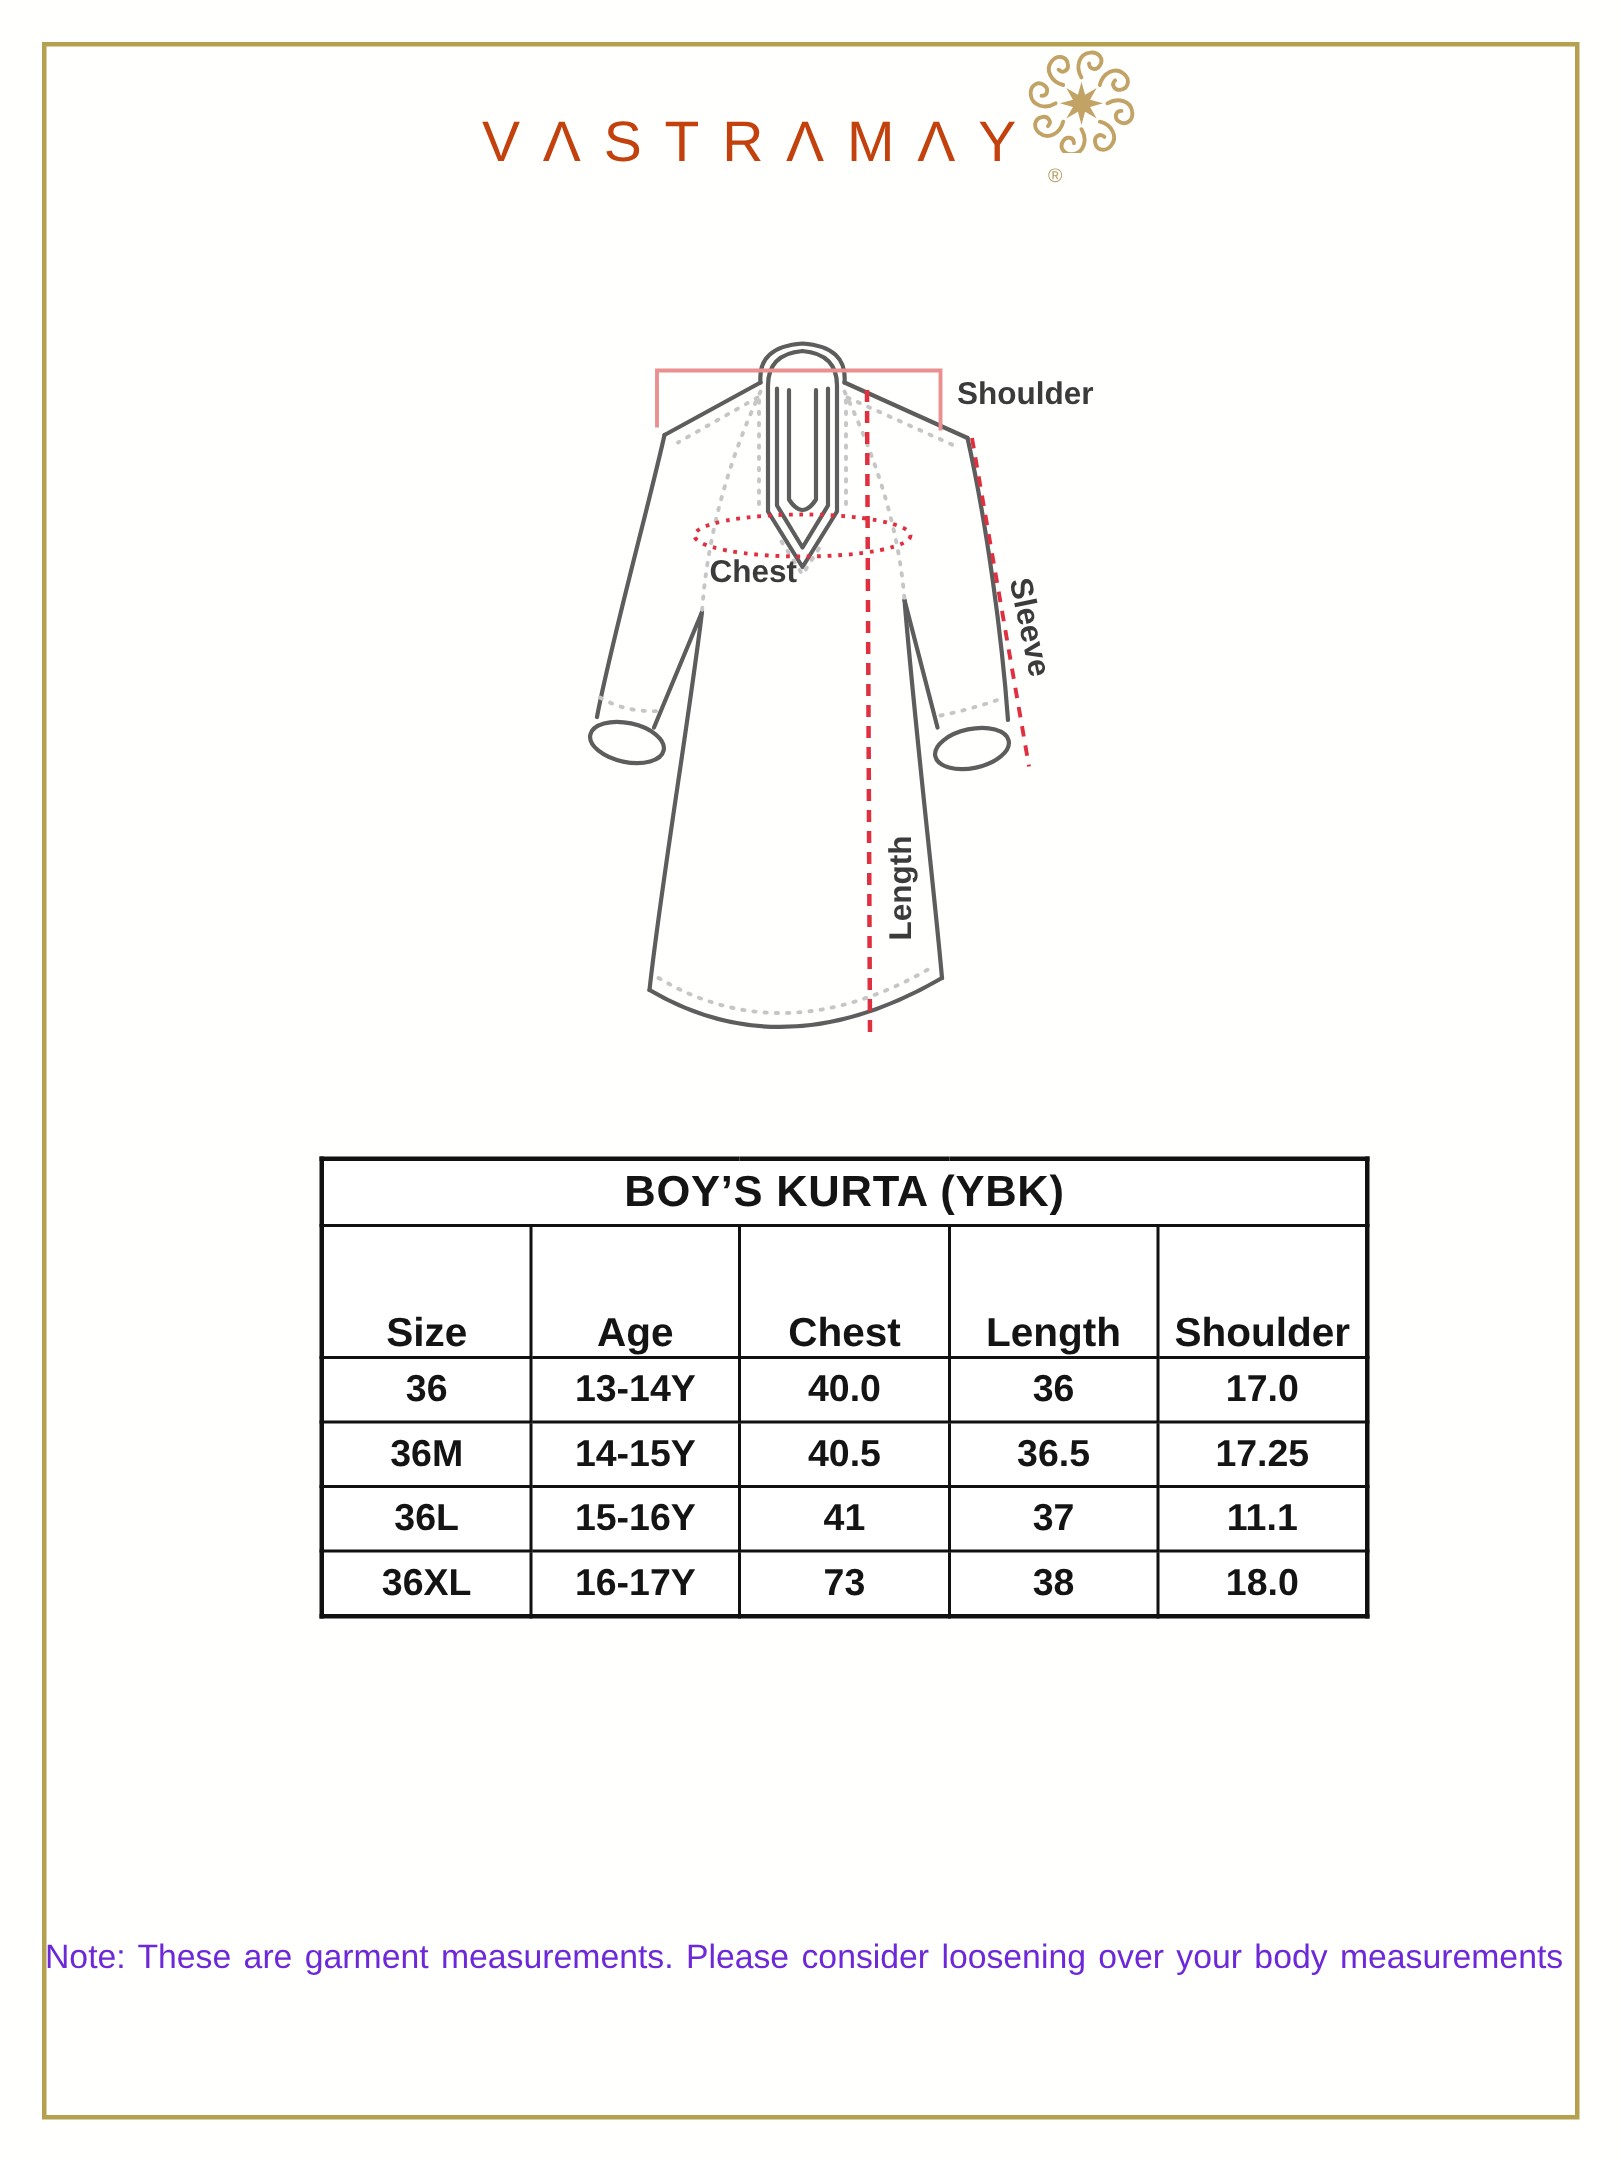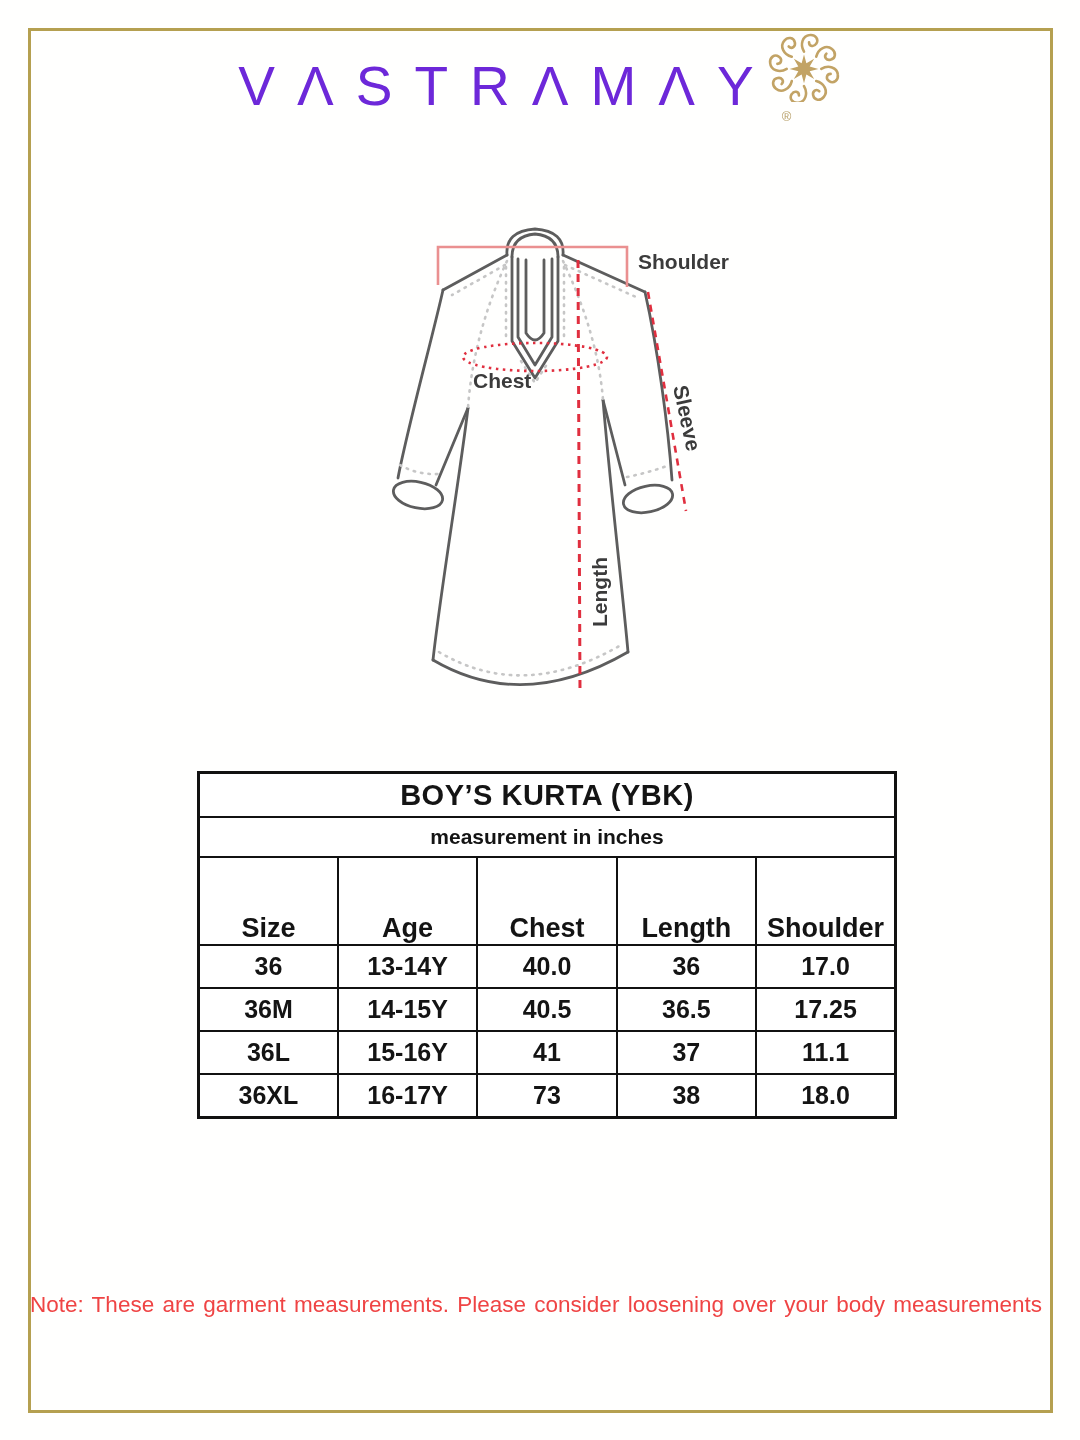--- a/index.html
+++ b/index.html
@@ -10,47 +10,47 @@
   .gold-frame {
     position:absolute; left:28px; top:28px; width:1019px; height:1379px;
     border:3px solid #b5a050; pointer-events:none;
   }
   
   .brand {
     position:absolute; top:36px; left:0; right:0;
     display:flex; justify-content:center; align-items:flex-end;
   }
   .brand-text {
-    font-size:55px; font-weight:400; letter-spacing:0.40em;
-    color:#6d28d9; line-height:1.0; padding-bottom:6px;
+    font-size:38px; font-weight:400; letter-spacing:0.40em;
+    color:#c2410c; line-height:1.0; padding-bottom:6px;
   }
   .brand-mark { position:relative; width:76px; height:84px; margin-left:-10px; }
   .brand-mark svg { position:absolute; left:2px; top:-6px; }
   .reg-mark { position:absolute; left:16px; bottom:-4px; font-size:13px; color:#b59d64; }
   
   .diagram { position:absolute; left:355px; top:215px; }
   .diagram text { font-weight:700; fill:#3b3b3b; font-family:"Liberation Sans", sans-serif; }
   
   .size-chart { position:absolute; left:197px; top:771px; }
   table.chart {
     border-collapse:collapse; table-layout:fixed; width:700px; background:#ffffff;
-    border:3px solid #111111; color:#141414;
+    border:3px solid #111111; color:#141414;margin-left:16px;
   }
   table.chart td {
     border:2px solid #111111; text-align:center; font-weight:700;
     padding:0; font-family:"Liberation Sans", sans-serif;
   }
   td.title-cell   { height:42px; font-size:29px; border-bottom:4px solid #111; letter-spacing:0.5px; }
   td.subtitle-cell{ height:38px; font-size:21px; border-bottom:4px solid #111; }
   td.head-cell    { height:86px; font-size:27px; vertical-align:bottom; padding-bottom:3px; }
   tr.data-row td  { height:41px; font-size:25px; }
   
   .note {
     position:absolute; left:30px; top:1283px; width:990px;
-    text-align:right; font-size:22.5px; line-height:43px; color:#ef4444;
+    text-align:right; font-size:22.5px; line-height:43px; color:#6d28d9;
     white-space:nowrap; word-spacing:2px;
   }
 </style>
 </head>
 <body>
 
 <div class="page">
   <div class="gold-frame"></div>
 
   <div class="brand">
@@ -131,23 +131,20 @@
     <text transform="translate(252,412) rotate(-90)" font-size="21">Length</text>
   </svg>
 
   <div class="size-chart">
     <table class="chart">
       <tbody>
         <tr>
           <td class="title-cell" colspan="5">BOY’S KURTA (YBK)</td>
         </tr>
         <tr>
-          <td class="subtitle-cell" colspan="5">measurement in inches</td>
-        </tr>
-        <tr>
           <td class="head-cell">Size</td>
           <td class="head-cell">Age</td>
           <td class="head-cell">Chest</td>
           <td class="head-cell">Length</td>
           <td class="head-cell">Shoulder</td>
         </tr>
         <tr class="data-row">
           <td>36</td>
           <td>13-14Y</td>
           <td>40.0</td>

